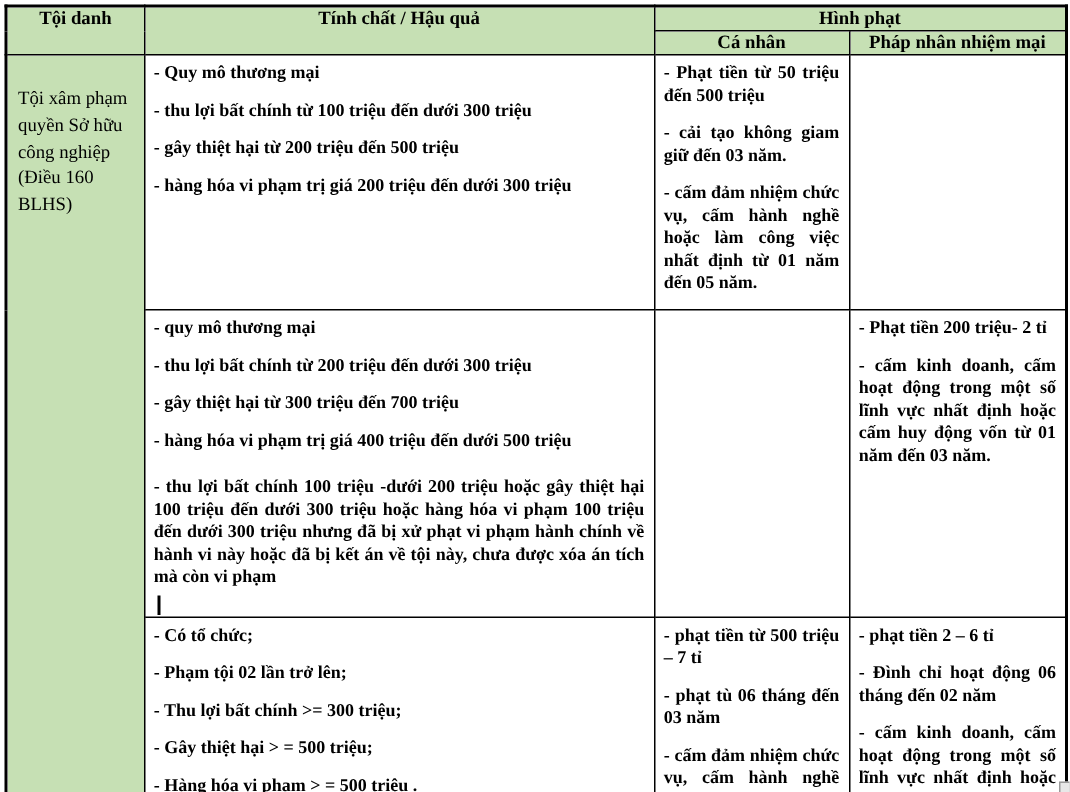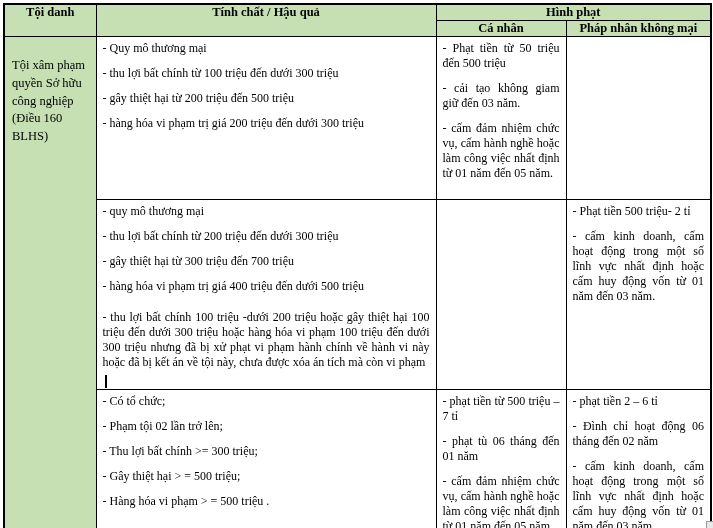--- a/index.html
+++ b/index.html
@@ -21,21 +21,21 @@
     background:#c6e0b4; font-weight:bold; font-size:12.5px;
     text-align:center; padding:1px 2px; line-height:13px;
   }
   tr.hdr1 { height:14px; } tr.hdr2 { height:13px; }
   tr.r1 { height:163px; } tr.r2 { height:179px; } tr.r3 { height:150px; }
 
   td.crime-cell {
     background:#c6e0b4; font-size:12.5px; line-height:1.42;
     padding:20px 4px 0 7px;
   }
-  td.body-cell { background:#ffffff; font-size:12px; padding:4px 6px 0 6px; }
+  td.body-cell { background:#ffffff; font-size:12px; padding:4px 6px 0 6px;font-weight:bold; }
   td.body-cell p { margin:0 0 10px 0; line-height:1.25; }
   td.nature-col p.long { text-align:justify; margin-bottom:4px;margin-top:16px; }
   td.penalty-col { text-align:justify; }
 
   .caret {
     display:inline-block; width:2px; height:13px; background:#000;
     margin-left:2px; vertical-align:text-bottom;
   }
   .resize-handle {
     position:absolute; left:706px; top:521px; width:6px; height:6px;
@@ -54,21 +54,21 @@
         <col style="width:145px">
     </colgroup>
     <tbody>
         <tr class="hdr1">
       <th rowspan="2">Tội danh</th>
       <th rowspan="2">Tính chất / Hậu quả</th>
       <th colspan="2">Hình phạt</th>
     </tr>
     <tr class="hdr2">
       <th>Cá nhân</th>
-      <th>Pháp nhân không mại</th>
+      <th>Pháp nhân nhiệm mại</th>
     </tr>
 
     <tr class="r1">
       <td rowspan="3" class="crime-cell">
         <span>Tội xâm phạm quyền Sở hữu công nghiệp (Điều 160 BLHS)</span>
       </td>
       <td class="body-cell nature-col">
         <p>- Quy mô thương mại</p>
         <p>- thu lợi bất chính từ 100 triệu đến dưới 300 triệu</p>
         <p>- gây thiệt hại từ 200 triệu đến 500 triệu</p>
@@ -86,36 +86,36 @@
       <td class="body-cell nature-col">
         <p>- quy mô thương mại</p>
         <p>- thu lợi bất chính từ 200 triệu đến dưới 300 triệu</p>
         <p>- gây thiệt hại từ 300 triệu đến 700 triệu</p>
         <p>- hàng hóa vi phạm trị giá 400 triệu đến dưới 500 triệu</p>
         <p class="long">- thu lợi bất chính 100 triệu -dưới 200 triệu hoặc gây thiệt hại 100 triệu đến dưới 300 triệu hoặc hàng hóa vi phạm 100 triệu đến dưới 300 triệu nhưng đã bị xử phạt vi phạm hành chính về hành vi này hoặc đã bị kết án về tội này, chưa được xóa án tích mà còn vi phạm</p>
         <span class="caret"></span>
       </td>
       <td class="body-cell penalty-col"></td>
       <td class="body-cell penalty-col">
-        <p>- Phạt tiền 500 triệu- 2 tỉ</p>
+        <p>- Phạt tiền 200 triệu- 2 tỉ</p>
         <p>- cấm kinh doanh, cấm hoạt động trong một số lĩnh vực nhất định hoặc cấm huy động vốn từ 01 năm đến 03 năm.</p>
       </td>
     </tr>
 
     <tr class="r3">
       <td class="body-cell nature-col">
         <p>- Có tổ chức;</p>
         <p>- Phạm tội 02 lần trở lên;</p>
         <p>- Thu lợi bất chính &gt;= 300 triệu;</p>
         <p>- Gây thiệt hại &gt; = 500 triệu;</p>
         <p>- Hàng hóa vi phạm &gt; = 500 triệu .</p>
       </td>
       <td class="body-cell penalty-col">
         <p>- phạt tiền từ 500 triệu – 7 tỉ</p>
-        <p>- phạt tù 06 tháng đến 01 năm</p>
+        <p>- phạt tù 06 tháng đến 03 năm</p>
         <p>- cấm đảm nhiệm chức vụ, cấm hành nghề hoặc làm công việc nhất định từ 01 năm đến 05 năm.</p>
       </td>
       <td class="body-cell penalty-col">
         <p>- phạt tiền 2 – 6 tỉ</p>
         <p>- Đình chỉ hoạt động 06 tháng đến 02 năm</p>
         <p>- cấm kinh doanh, cấm hoạt động trong một số lĩnh vực nhất định hoặc cấm huy động vốn từ 01 năm đến 03 năm.</p>
       </td>
     </tr>
   </tbody>
     </table>

